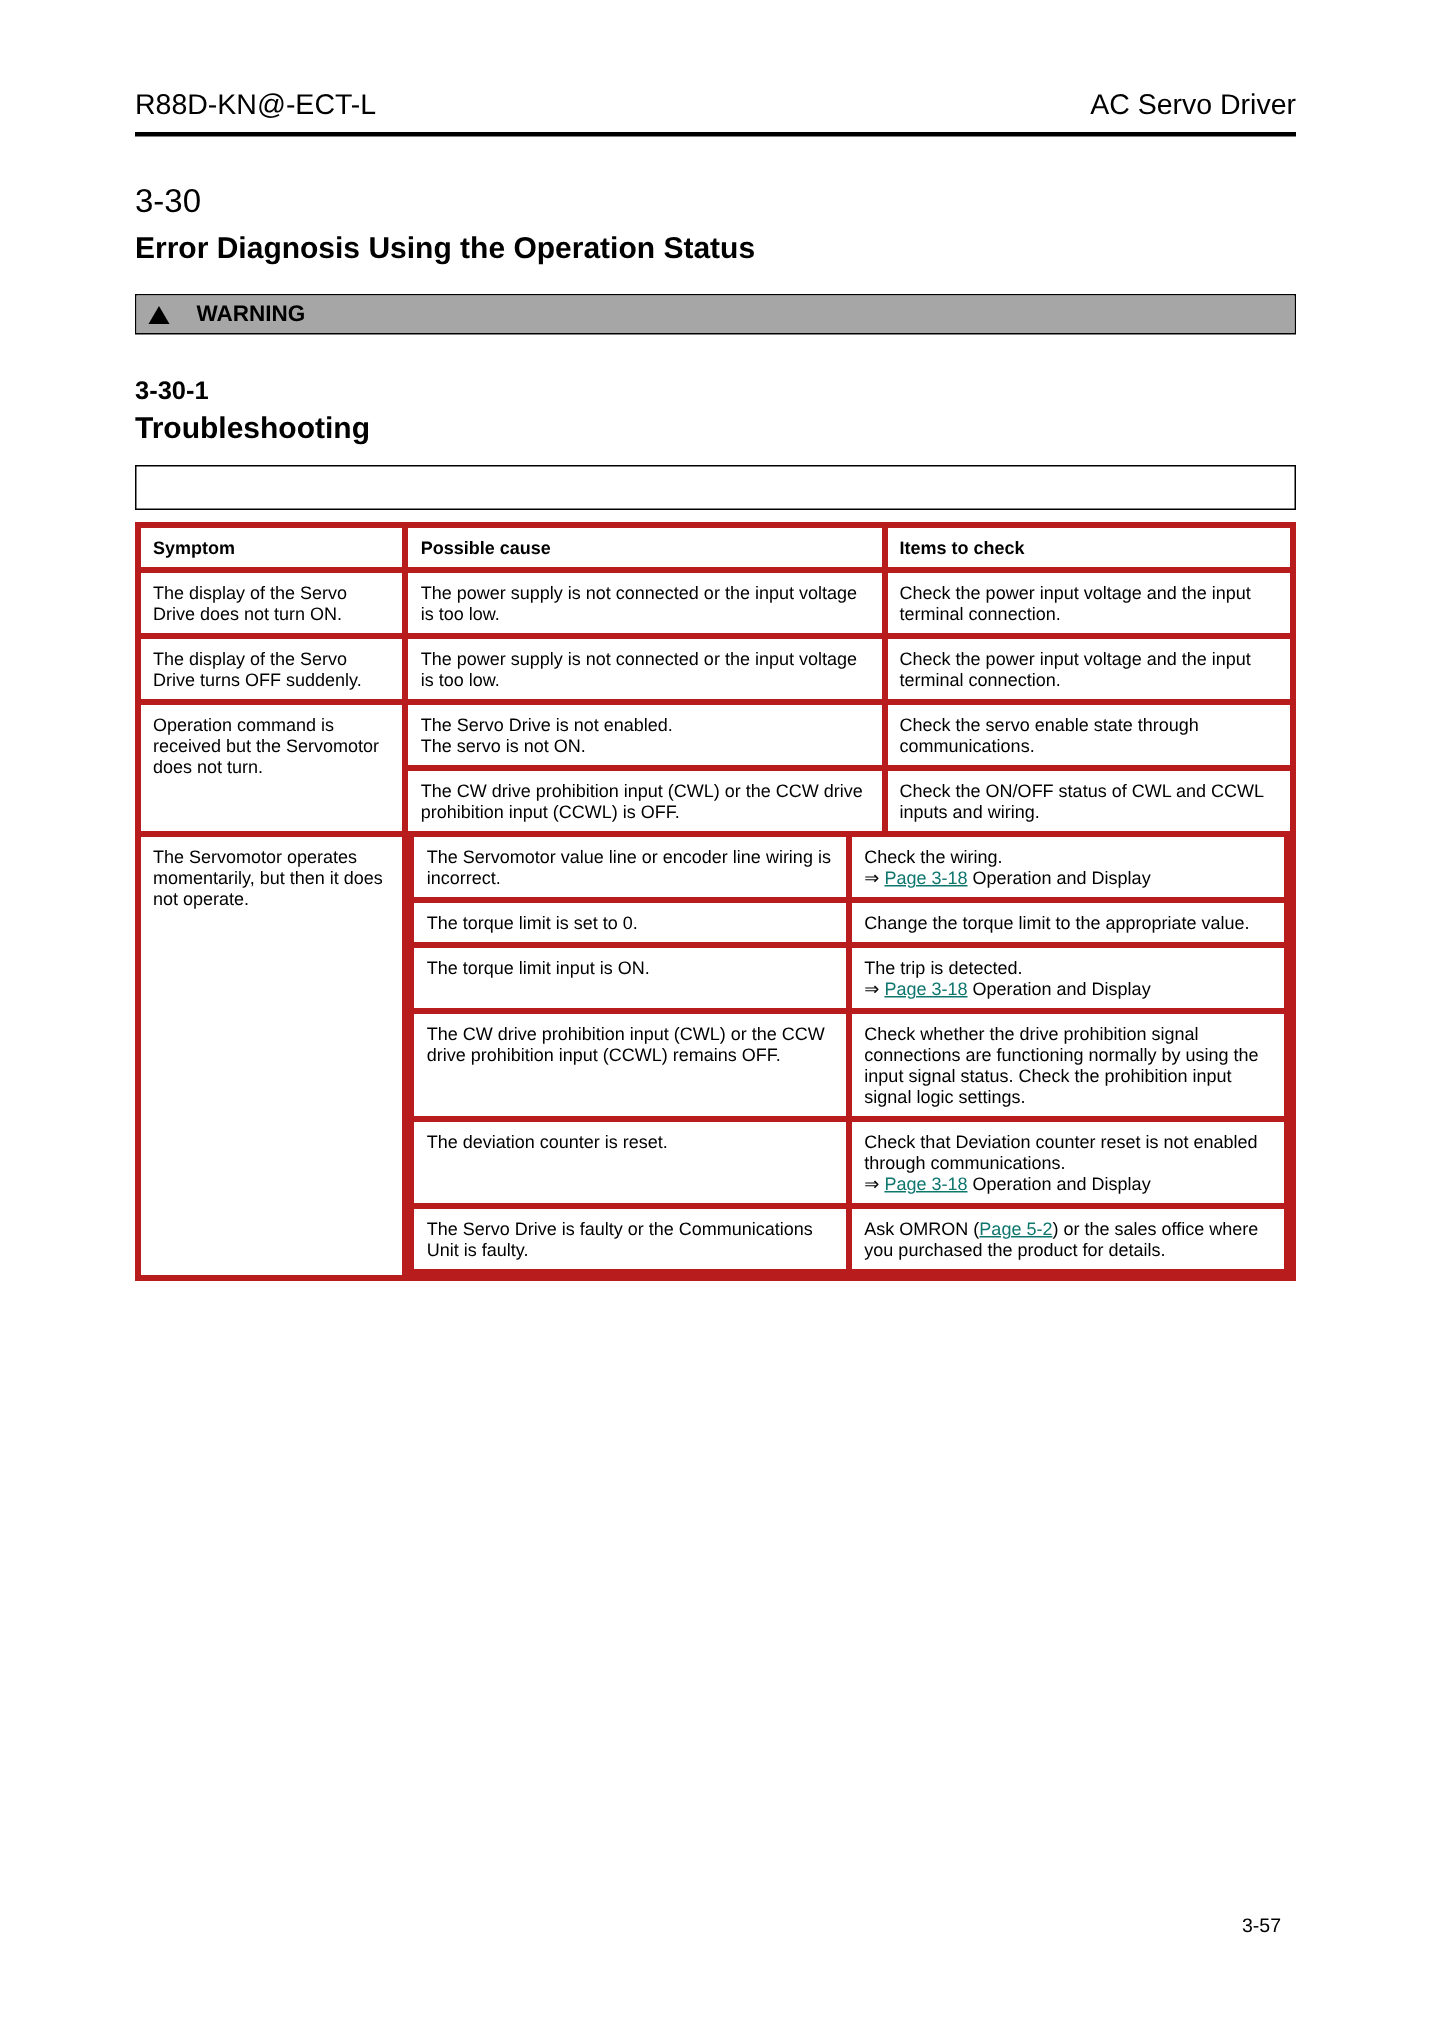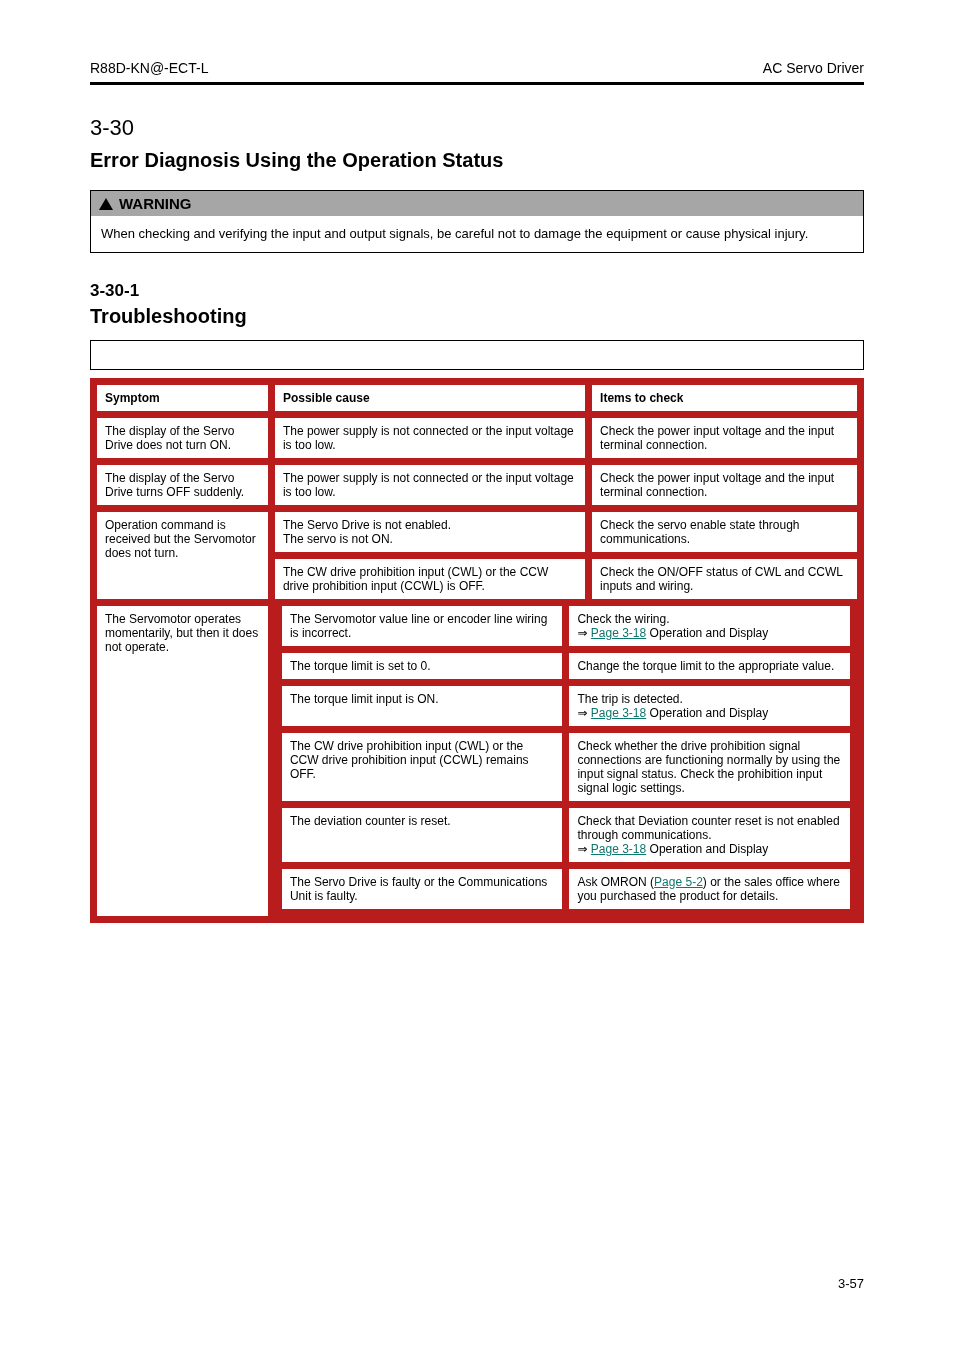--- a/index.html
+++ b/index.html
@@ -9,21 +9,21 @@
     color: #000;
     width: 954px;
     height: 1351px;
     position: relative;
     padding: 60px 90px 60px 90px;
   }
   .page-header {
     display: flex;
     justify-content: space-between;
     align-items: center;
-    font-size: 14px;
+    font-size: 19px;
     margin-bottom: 6px;
   }
   .header-rule {
     border: none;
     border-top: 3px solid #000;
     margin-bottom: 30px;
   }
   .section-number {
     font-size: 22px;
     font-weight: normal;
@@ -38,21 +38,21 @@
     border: 1px solid #000;
     margin-bottom: 28px;
   }
   .warn-head {
     background: #a6a6a6;
     padding: 4px 8px;
     font-weight: bold;
     font-size: 15px;
     display: flex;
     align-items: center;
-    gap: 6px;
+    gap: 18px;
   }
   .warn-head .tri {
     display: inline-block;
     width: 0; height: 0;
     border-left: 7px solid transparent;
     border-right: 7px solid transparent;
     border-bottom: 12px solid #000;
   }
   .warn-body {
     padding: 8px 10px;
@@ -82,21 +82,21 @@
   .descbox .dtext {
     font-size: 13px;
     line-height: 1.5;
   }
   table.main {
     width: 100%;
     border-collapse: collapse;
     font-size: 12px;
   }
   table.main th, table.main td {
-    border: 7px solid #b91c1c;
+    border: 4px solid #b91c1c;
     padding: 6px 8px;
     text-align: left;
     vertical-align: top;
   }
   table.main th { font-weight: bold; }
   
   .subtable {
     width: 100%;
     border-collapse: collapse;
   }
@@ -110,42 +110,41 @@
   .subtable td.left { width: 50%; }
   .subtable td.right { width: 50%; margin-top: 28px; }
   a.ref {
     color: #0f766e;
     text-decoration: underline;
   }
   .arrow { font-family: inherit; }
   .page-number {
     position: absolute;
     bottom: 60px;
-    right: 90px;
+    right: 100px;
     font-size: 13px;
   }
 </style>
 </head>
 <body>
 
 <div class="page-header">
   <span>R88D-KN@-ECT-L</span>
   <span>AC Servo Driver</span>
 </div>
 <hr class="header-rule">
 
 <div class="section-number">3-30</div>
 <div class="section-title">Error Diagnosis Using the Operation Status</div>
 
 <div class="warn-box">
   <div class="warn-head">
     <span class="tri"></span>
     <span>WARNING</span>
   </div>
-  <div class="warn-body">When checking and verifying the input and output signals, be careful not to damage the equipment or cause physical injury.</div>
 </div>
 
 <div class="sub-number">3-30-1</div>
 <div class="sub-title">Troubleshooting</div>
 
 <div class="descbox">
 </div>
 
 <table class="main">
   <thead>

